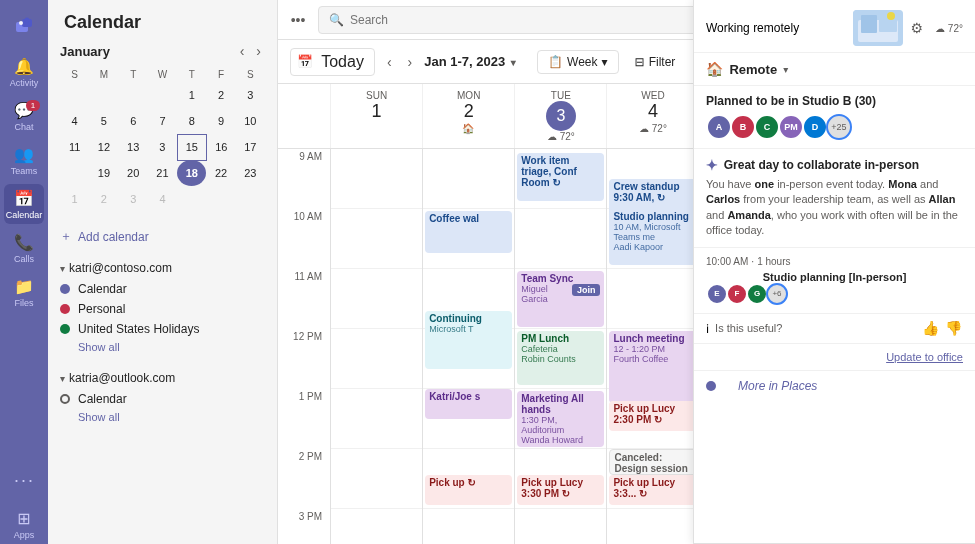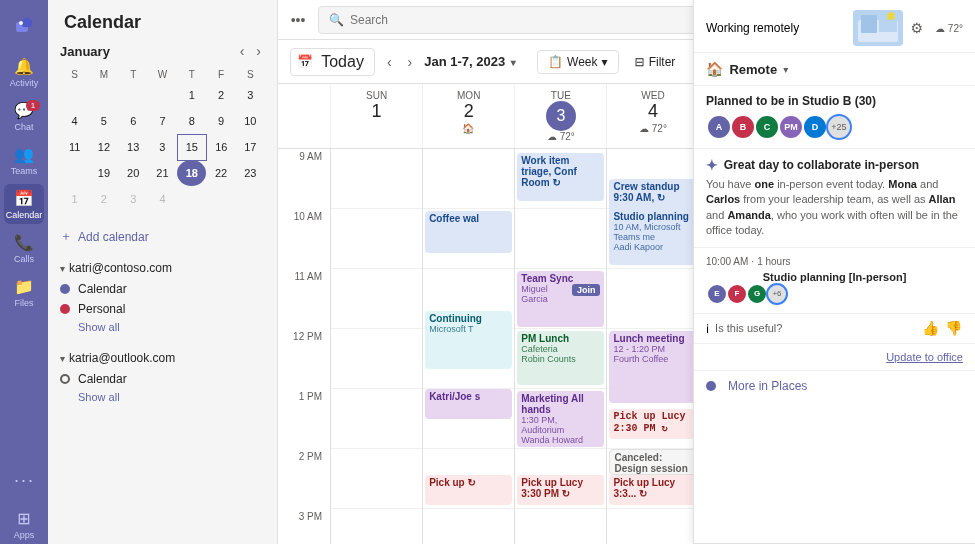--- a/index.html
+++ b/index.html
@@ -515,22 +515,23 @@
     .update-office {
       padding: 6px 12px;
       text-align: right;
       border-bottom: 1px solid #f0f0f0;
     }
     .update-link { font-size: 11px; color: #6264a7; cursor: pointer; text-decoration: underline; }
     .more-places {
       padding: 8px 12px;
       display: flex;
       align-items: center;
-      gap: 12px;
-      cursor: pointer;
+      gap: 22px;
+      cursor: pointer;
+      font-style: italic;
     }
     .more-places .dot { width: 10px; height: 10px; border-radius: 50%; background: #6264a7; }
     .more-places .text { font-size: 12px; color: #6264a7; }
   </style>
 </head>
 <body>
 
 <div class="sidebar-icons">
   <div class="sidebar-icon-item">
     <span class="icon-symbol">
@@ -661,20 +662,24 @@
         <span>katri@contoso.com</span>
       </div>
       <div class="cal-item">
         <span class="cal-dot" style="background:#6264a7;"></span>
         <span>Calendar</span>
       </div>
       <div class="cal-item">
         <span class="cal-dot" style="background:#c4314b;"></span>
         <span>Personal</span>
       </div>
+      <div class="cal-item">
+        <span class="cal-dot" style="background:#107c41;"></span>
+        <span>United States Holidays</span>
+      </div>
       <div class="show-all">Show all</div>
     </div>
 
     <div class="cal-section">
       <div class="cal-section-header">
         <span class="chevron">▾</span>
         <span>katria@outlook.com</span>
       </div>
       <div class="cal-item">
         <span class="cal-circle"></span>
@@ -877,21 +882,21 @@
         <div class="cal-event" style="background:#dce6f7; color:#1a4a8a; top:60px; height:56px;">
           <div class="event-title">Studio planning</div>
           <div class="event-sub">10 AM, Microsoft Teams me</div>
           <div class="event-sub">Aadi Kapoor</div>
         </div>
         <div class="cal-event" style="background:#e8d5f0; color:#5c2d8a; top:182px; height:72px;">
           <div class="event-title">Lunch meeting</div>
           <div class="event-sub">12 - 1:20 PM</div>
           <div class="event-sub">Fourth Coffee</div>
         </div>
-        <div class="cal-event" style="background:#fce8e8; color:#8a1a1a; top:260px; height:30px;font-family:Liberation Mono, monospace;">
+        <div class="cal-event" style="background:#fce8e8; color:#8a1a1a; top:252px; height:30px;">
           <div class="event-title">Pick up Lucy 2:30 PM ↻</div>
         </div>
         <div class="cal-event" style="background:#f5f5f5; color:#605e5c; top:300px; height:26px; border: 1px solid #e0e0e0;">
           <div class="event-title">Canceled: Design session</div>
         </div>
         <div class="cal-event" style="background:#fce8e8; color:#8a1a1a; top:326px; height:30px;">
           <div class="event-title">Pick up Lucy 3:3... ↻</div>
         </div>
       </div>
 

